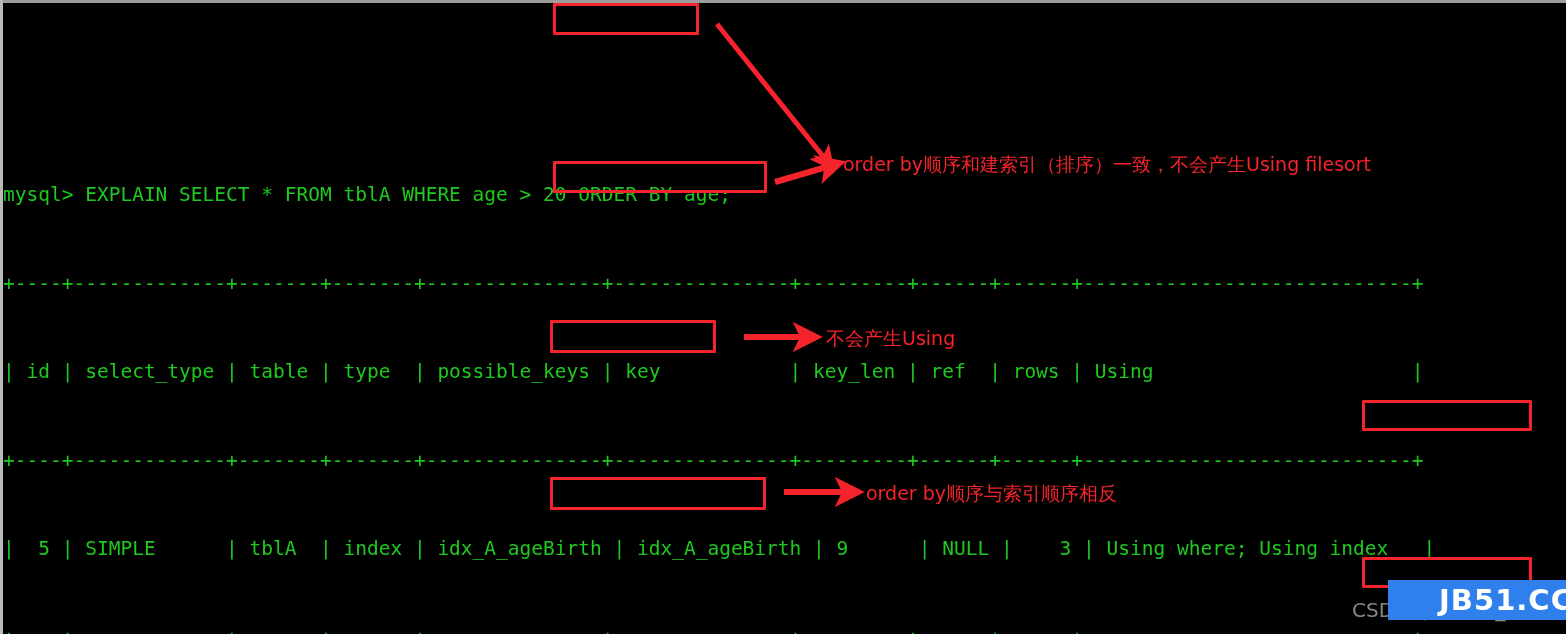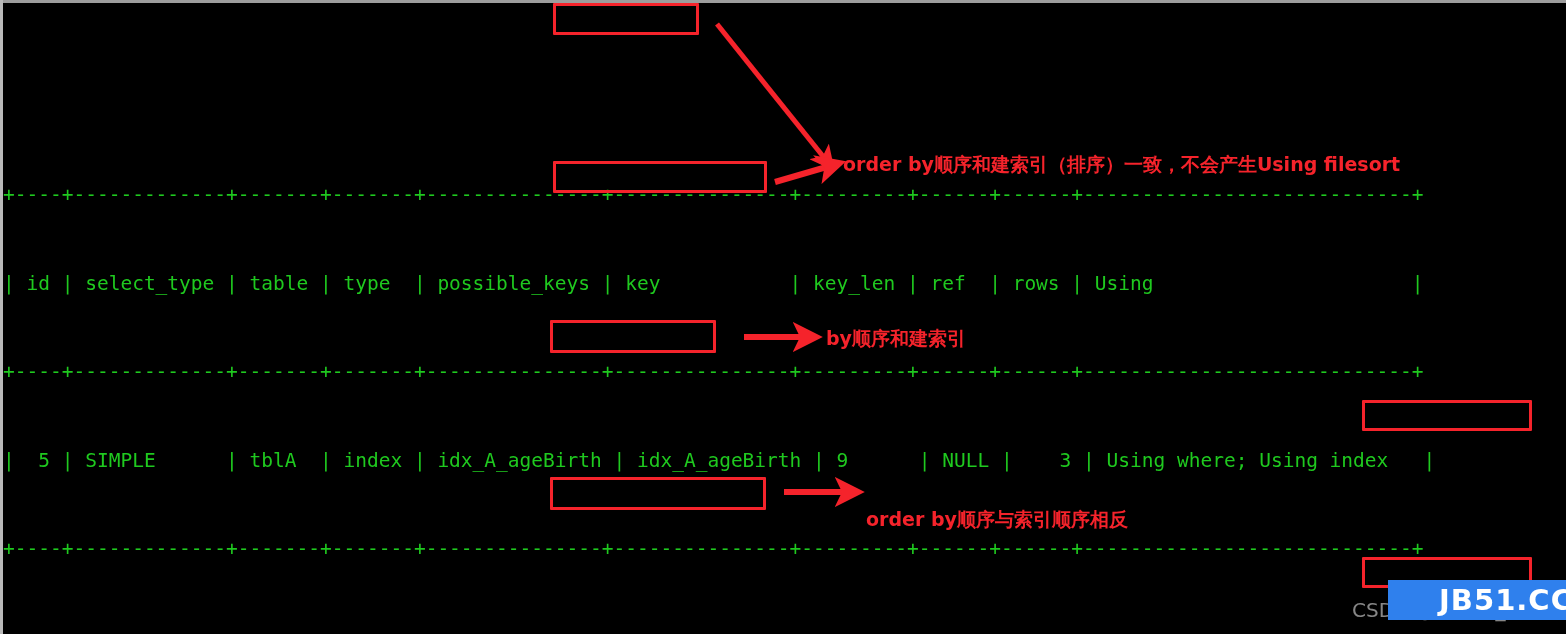--- a/index.html
+++ b/index.html
@@ -39,21 +39,21 @@
     border:3px solid #f5232b;
     box-sizing:border-box;
     border-radius:1px;
   }
   .note{
     position:absolute;
     color:#f5232b;
     font-family:"DejaVu Sans","Liberation Sans",sans-serif;
     font-size:19px;
     white-space:nowrap;
-    font-weight:700;
+    font-weight:400;
   }
   .wm-box{
     position:absolute;
     background:#2f80ed;
     color:#fff;
     font-family:"DejaVu Sans","Liberation Sans",sans-serif;
     font-weight:bold;
     font-size:29px;
     letter-spacing:1px;
     display:flex;align-items:center;justify-content:center;
@@ -73,20 +73,21 @@
 
 <div id="screen">
 
   <div class="edge-top"></div>
   <div class="edge-left"></div>
 
   <div class="term">
 
     
     <div class="blk">
+      <div class="line"><span>mysql&gt; EXPLAIN SELECT * FROM tblA WHERE age &gt; 20 </span><span>ORDER BY age</span><span>;</span></div>
       <div class="line">+----+-------------+-------+-------+---------------+---------------+---------+------+------+----------------------------+</div>
       <div class="line">| id | select_type | table | type  | possible_keys | key           | key_len | ref  | rows | Using                      |</div>
       <div class="line">+----+-------------+-------+-------+---------------+---------------+---------+------+------+----------------------------+</div>
       <div class="line">|  5 | SIMPLE      | tblA  | index | idx_A_ageBirth | idx_A_ageBirth | 9      | NULL |    3 | Using where; Using index   |</div>
       <div class="line">+----+-------------+-------+-------+---------------+---------------+---------+------+------+----------------------------+</div>
       
     </div>
 
     
     
@@ -119,20 +120,20 @@
       <line x1="717" y1="24" x2="826" y2="160" stroke="#f5232b" stroke-width="5" marker-end="url(#ah)"></line>
 
       <line x1="775" y1="182" x2="830" y2="166" stroke="#f5232b" stroke-width="6" marker-end="url(#ah)"></line>
 
       <line x1="744" y1="337" x2="806" y2="337" stroke="#f5232b" stroke-width="6" marker-end="url(#ah)"></line>
 
       <line x1="784" y1="492" x2="848" y2="492" stroke="#f5232b" stroke-width="6" marker-end="url(#ah)"></line>
     </svg>
 
     <div class="note" style="left:843px;top:152px;">order by顺序和建索引（排序）一致，不会产生Using filesort</div>
-    <div class="note" style="left:826px;top:326px;">by顺序和建索引</div>
-    <div class="note" style="left:866px;top:507px;">order by顺序与索引顺序相反</div>
+    <div class="note" style="left:826px;top:326px;">不会产生Using</div>
+    <div class="note" style="left:866px;top:481px;">order by顺序与索引顺序相反</div>
 
     <div class="wm-csdn" style="left:1352px;top:597px;">CSDN @大数据_小表</div>
     <div class="wm-box" style="left:1388px;top:580px;width:172px;height:40px;padding-left:32px;">JB51.CC</div>
   </div>
 
 </div>
 
 </body></html>

